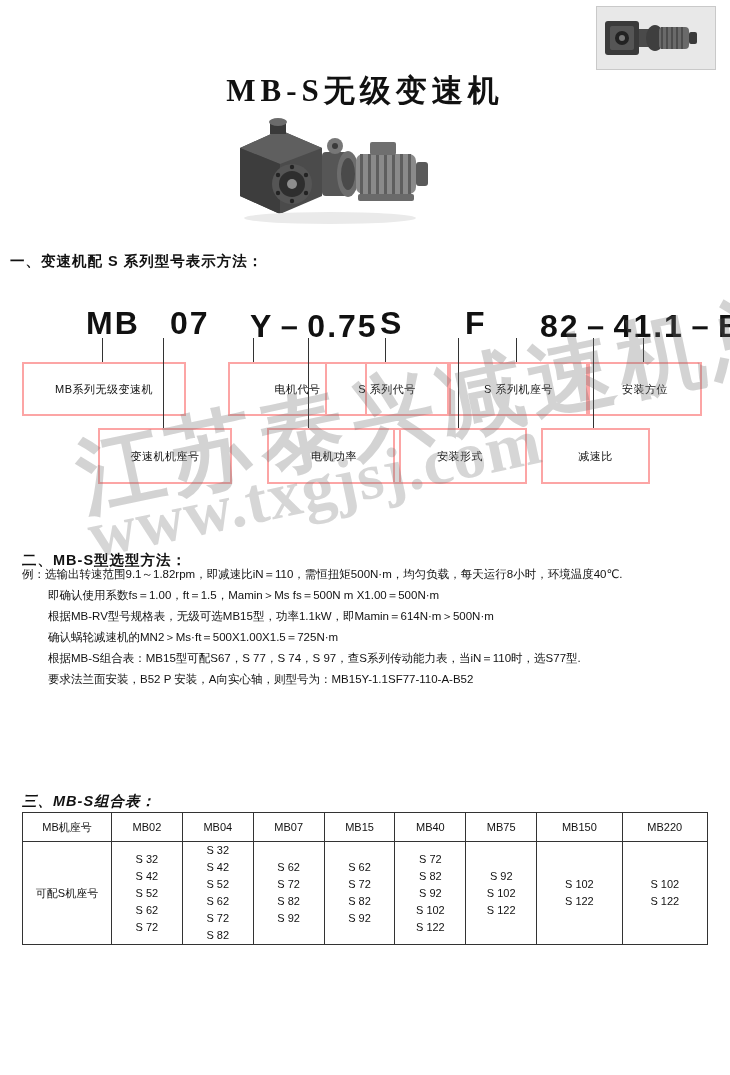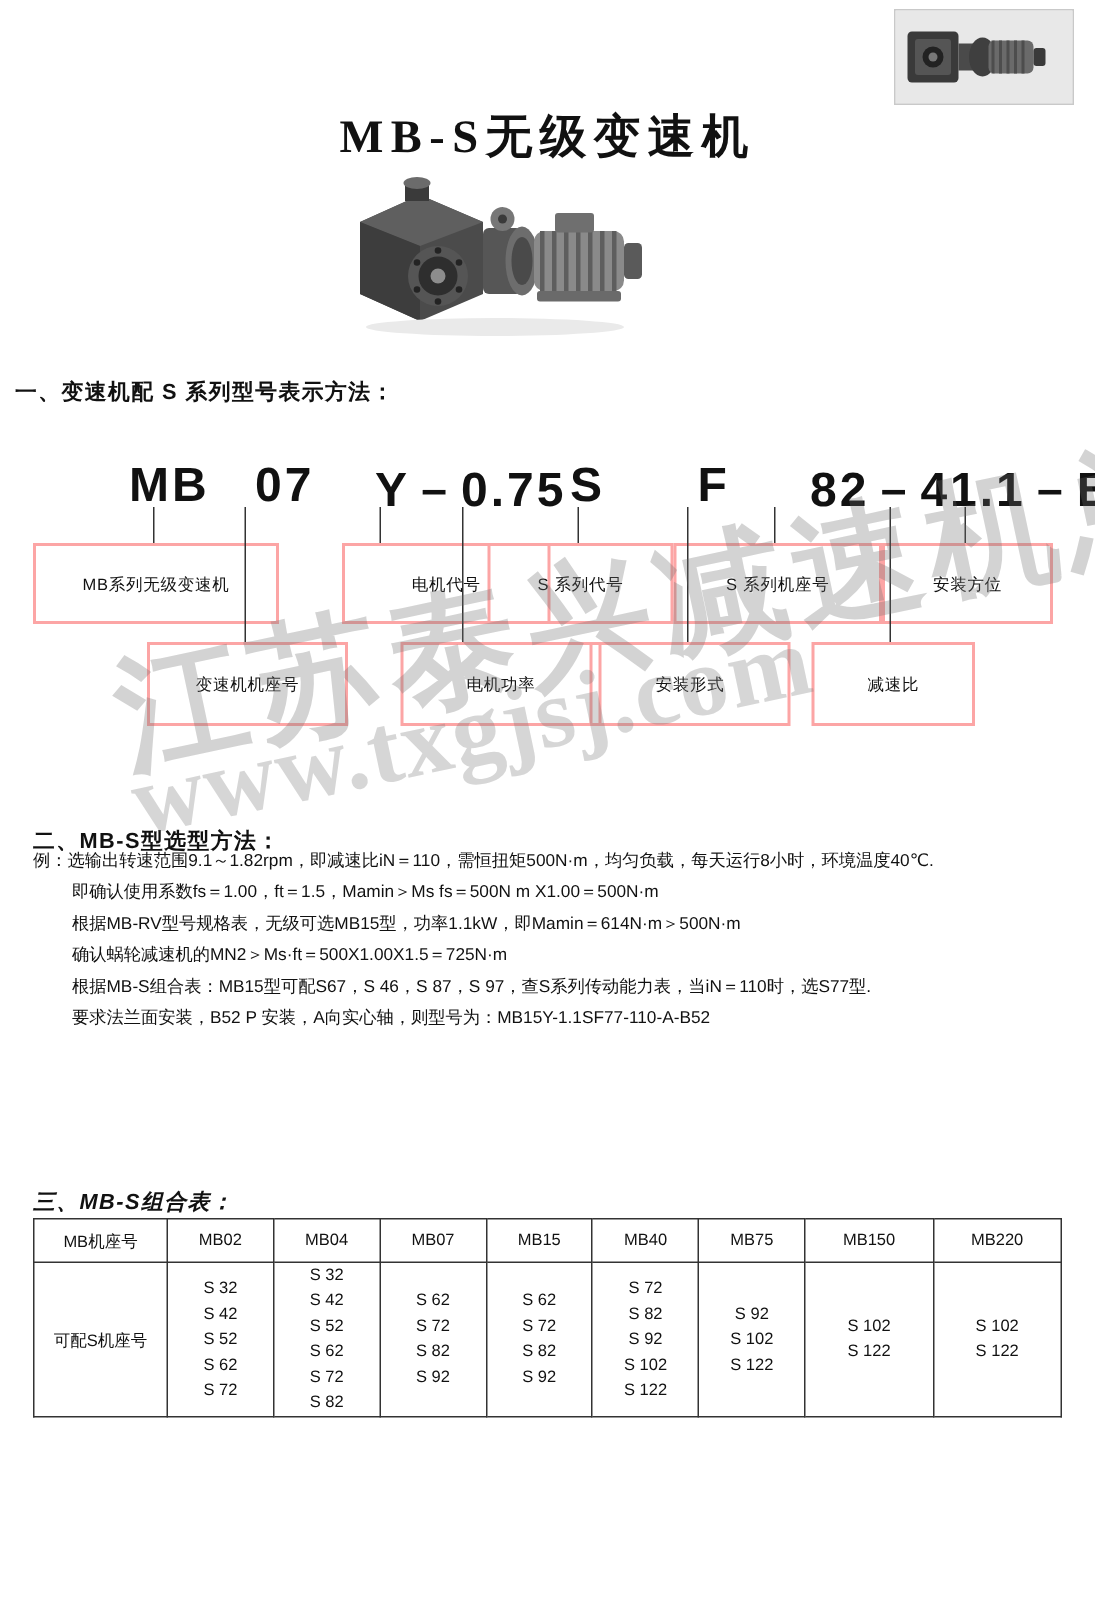--- a/index.html
+++ b/index.html
@@ -214,21 +214,21 @@
   <div class="box" style="left:393px;top:428px;width:130px;height:52px;">安装形式</div>
   <div class="box" style="left:541px;top:428px;width:105px;height:52px;">减速比</div>
 
   <div class="sec-h" id="sec2">二、MB-S型选型方法：</div>
 
   <div class="para">
     <div>例：选输出转速范围9.1～1.82rpm，即减速比iN＝110，需恒扭矩500N·m，均匀负载，每天运行8小时，环境温度40℃.</div>
     <div class="ind">即确认使用系数fs＝1.00，ft＝1.5，Mamin＞Ms fs＝500N m X1.00＝500N·m</div>
     <div class="ind">根据MB-RV型号规格表，无级可选MB15型，功率1.1kW，即Mamin＝614N·m＞500N·m</div>
     <div class="ind">确认蜗轮减速机的MN2＞Ms·ft＝500X1.00X1.5＝725N·m</div>
-    <div class="ind">根据MB-S组合表：MB15型可配S67，S 46，S 87，S 97，查S系列传动能力表，当iN＝110时，选S77型.</div>
+    <div class="ind">根据MB-S组合表：MB15型可配S67，S 77，S 74，S 97，查S系列传动能力表，当iN＝110时，选S77型.</div>
     <div class="ind">要求法兰面安装，B52 P 安装，A向实心轴，则型号为：MB15Y-1.1SF77-110-A-B52</div>
   </div>
 
   <div class="sec-h" id="sec3">三、MB-S组合表：</div>
 
   <table>
     <thead>
       <tr>
         <th class="col-head">MB机座号</th>
         <th>MB02</th>

